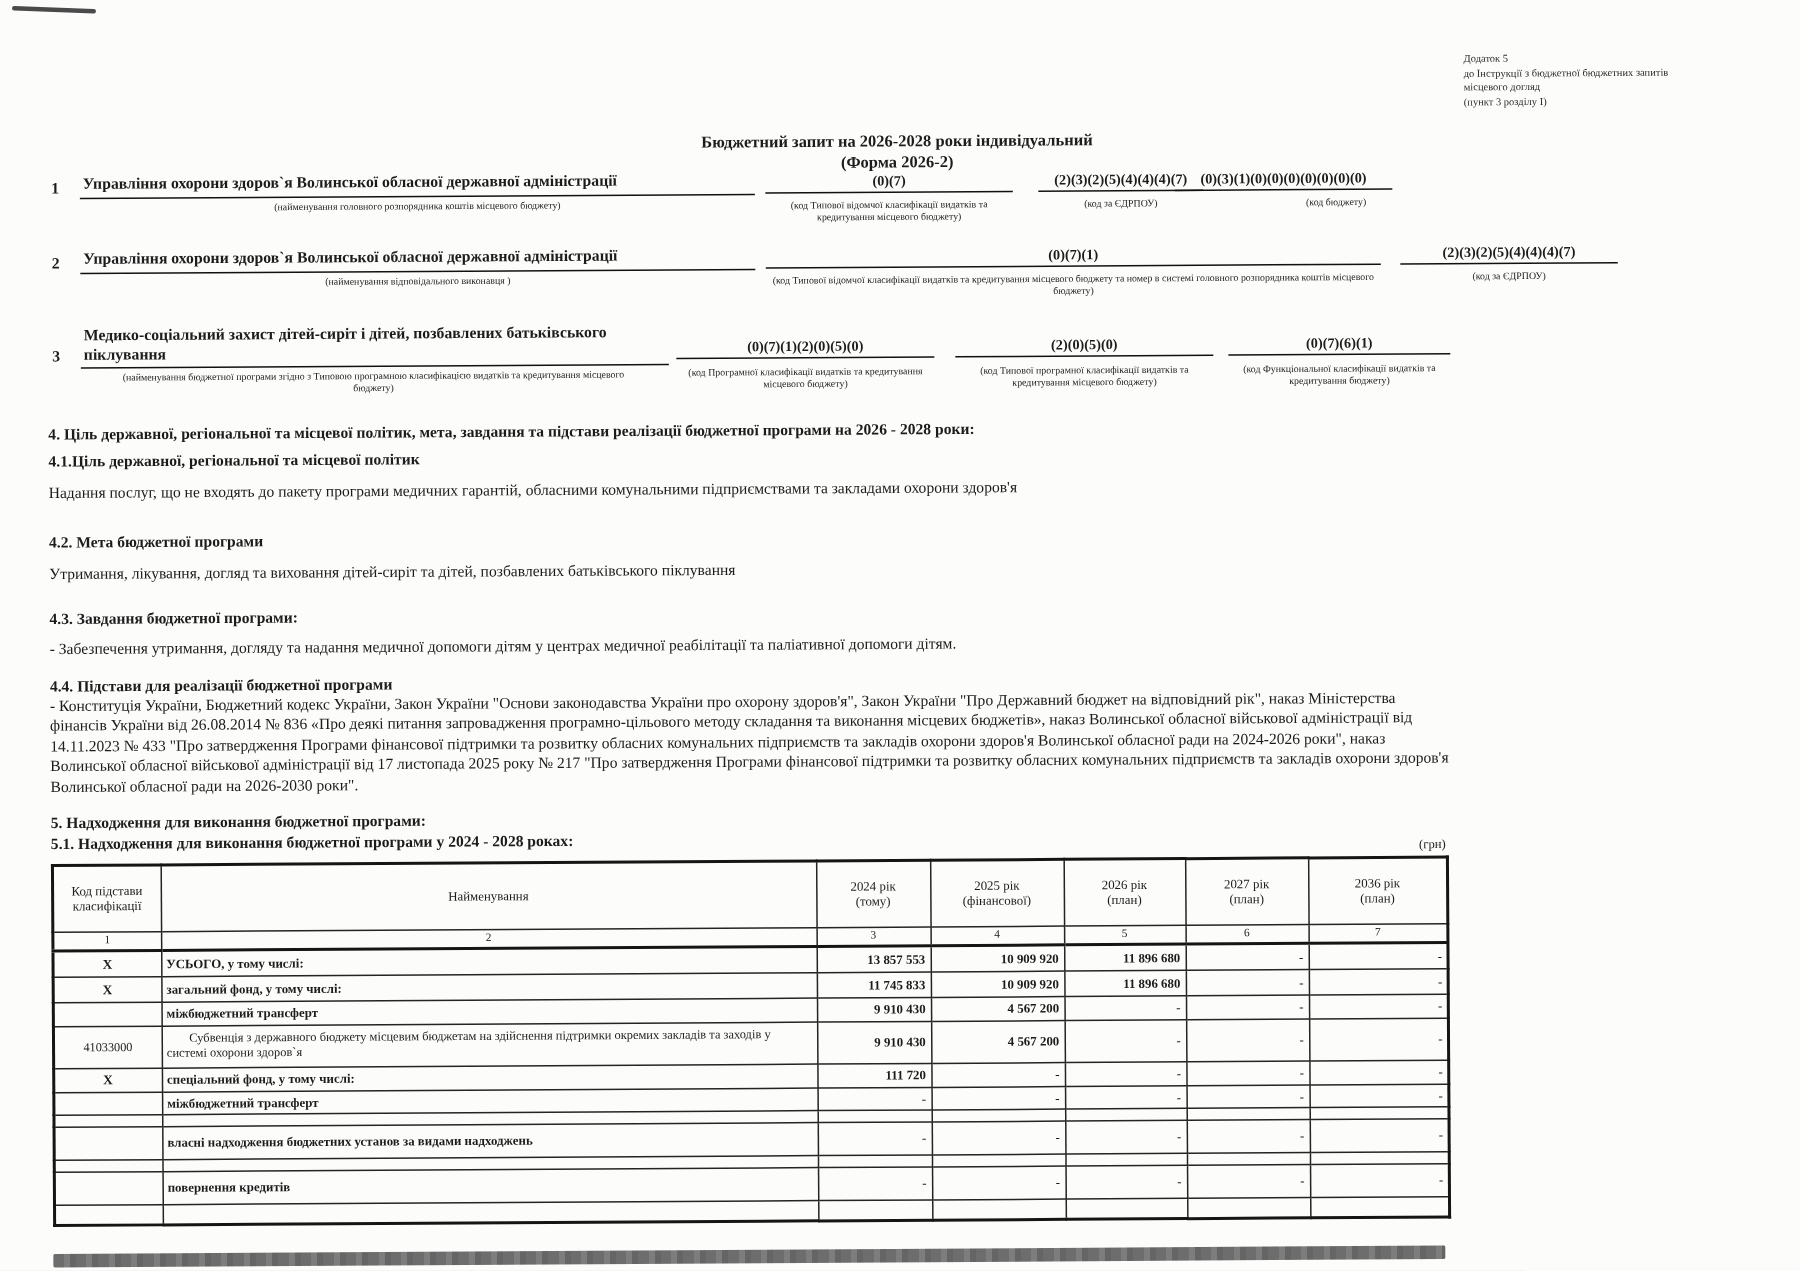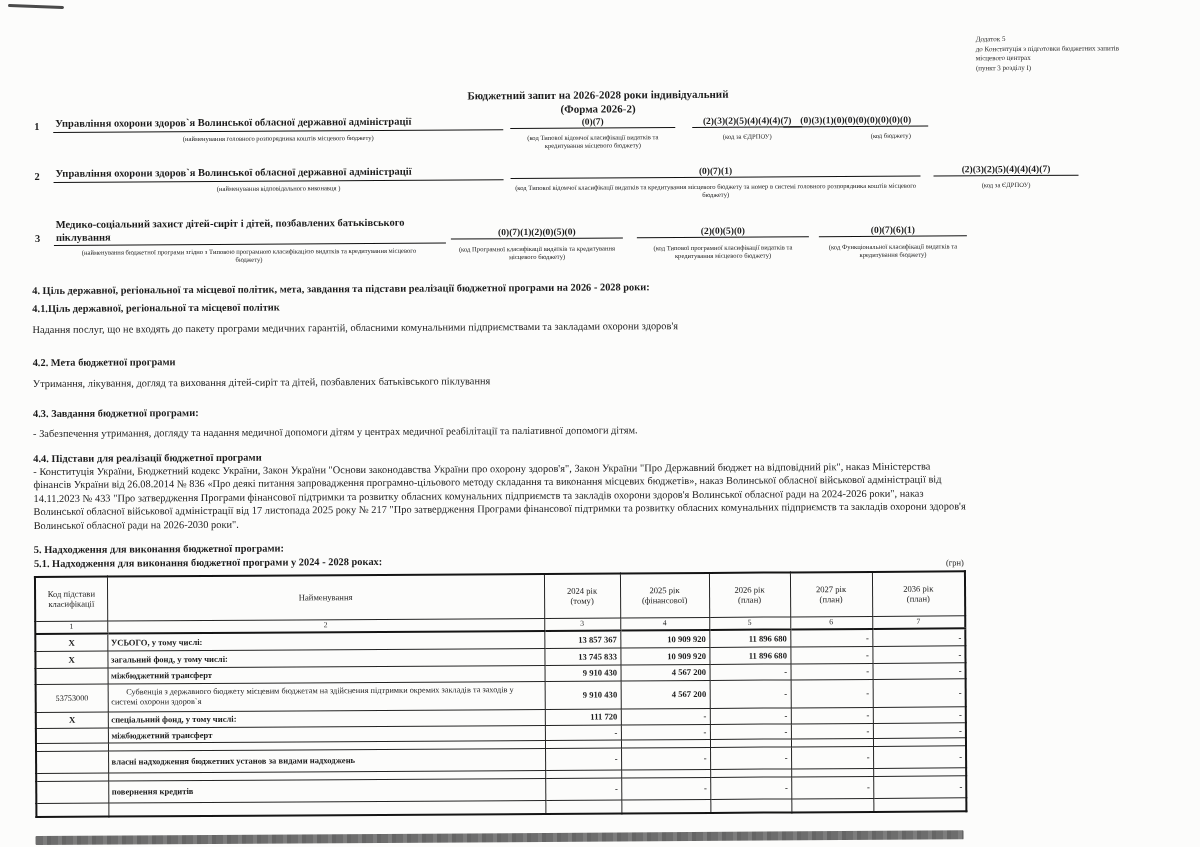--- a/index.html
+++ b/index.html
@@ -56,22 +56,22 @@
 </style>
 </head>
 <body>
 
 <div class="page">
   <div class="corner-mark"></div>
   <div class="skew">
 
     <div class="abs annex">
       <div>Додаток 5</div>
-      <div>до Конституція з підготовки бюджетних запитів</div>
-      <div>місцевого центрах</div>
+      <div>до Інструкції з бюджетної бюджетних запитів</div>
+      <div>місцевого догляд</div>
       <div>(пункт 3 розділу I)</div>
     </div>
 
     <div class="abs title">
       <div>Бюджетний запит на 2026-2028 роки індивідуальний</div>
       <div>(Форма 2026-2)</div>
     </div>
 
     <div class="abs entry-num" style="top:121px;left:36px;">1</div>
     <div class="abs fill-line" style="top:118px;left:55px;width:450px;">
@@ -188,46 +188,46 @@
         <td>2</td>
         <td>3</td>
         <td>4</td>
         <td>5</td>
         <td>6</td>
         <td>7</td>
       </tr>
       <tr class="r-bold" style="height:17px;">
         <td class="c-code x">X</td>
         <td class="c-name">УСЬОГО, у тому числі:</td>
-        <td class="c-val">13 857 367</td>
+        <td class="c-val">13 857 553</td>
         <td class="c-val">10 909 920</td>
         <td class="c-val">11 896 680</td>
         <td class="c-val">-</td>
         <td class="c-val">-</td>
       </tr>
       <tr class="r-bold" style="height:17px;">
         <td class="c-code x">X</td>
         <td class="c-name">загальний фонд, у тому числі:</td>
-        <td class="c-val">13 745 833</td>
+        <td class="c-val">11 745 833</td>
         <td class="c-val">10 909 920</td>
         <td class="c-val">11 896 680</td>
         <td class="c-val">-</td>
         <td class="c-val">-</td>
       </tr>
       <tr class="r-bold" style="height:16px;">
         <td class="c-code"></td>
         <td class="c-name">міжбюджетний трансферт</td>
         <td class="c-val">9 910 430</td>
         <td class="c-val">4 567 200</td>
         <td class="c-val">-</td>
         <td class="c-val">-</td>
         <td class="c-val">-</td>
       </tr>
       <tr class="name-indent" style="height:28px;">
-        <td class="c-code">53753000</td>
+        <td class="c-code">41033000</td>
         <td class="c-name">Субвенція з державного бюджету місцевим бюджетам на здійснення підтримки окремих закладів та заходів у системі охорони здоров`я</td>
         <td class="c-val">9 910 430</td>
         <td class="c-val">4 567 200</td>
         <td class="c-val">-</td>
         <td class="c-val">-</td>
         <td class="c-val">-</td>
       </tr>
       <tr class="r-bold" style="height:16px;">
         <td class="c-code x">X</td>
         <td class="c-name">спеціальний фонд, у тому числі:</td>

